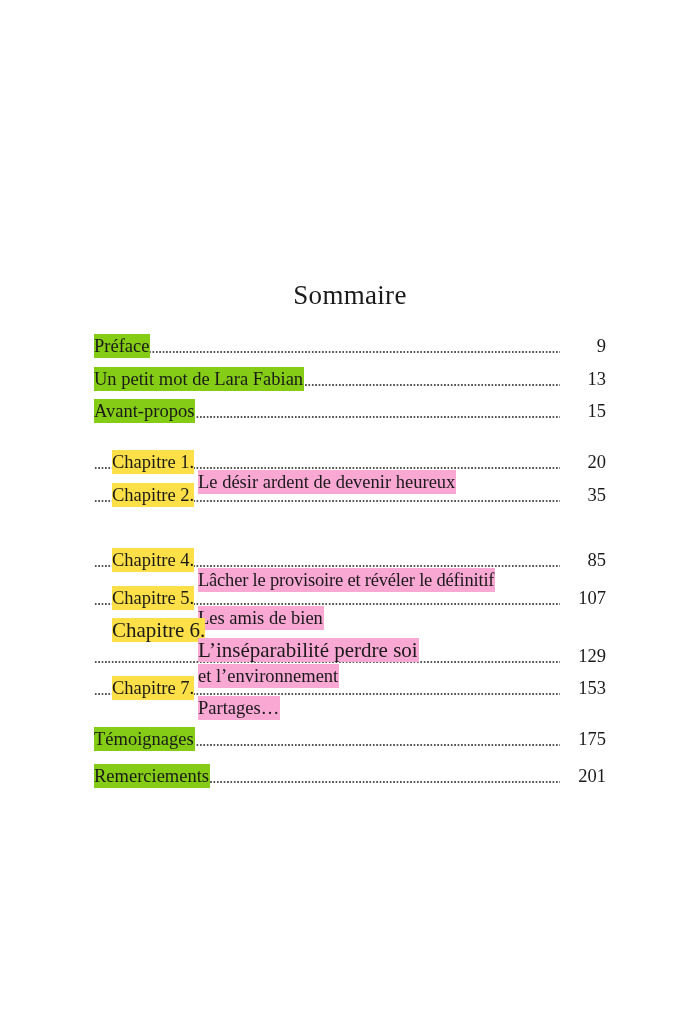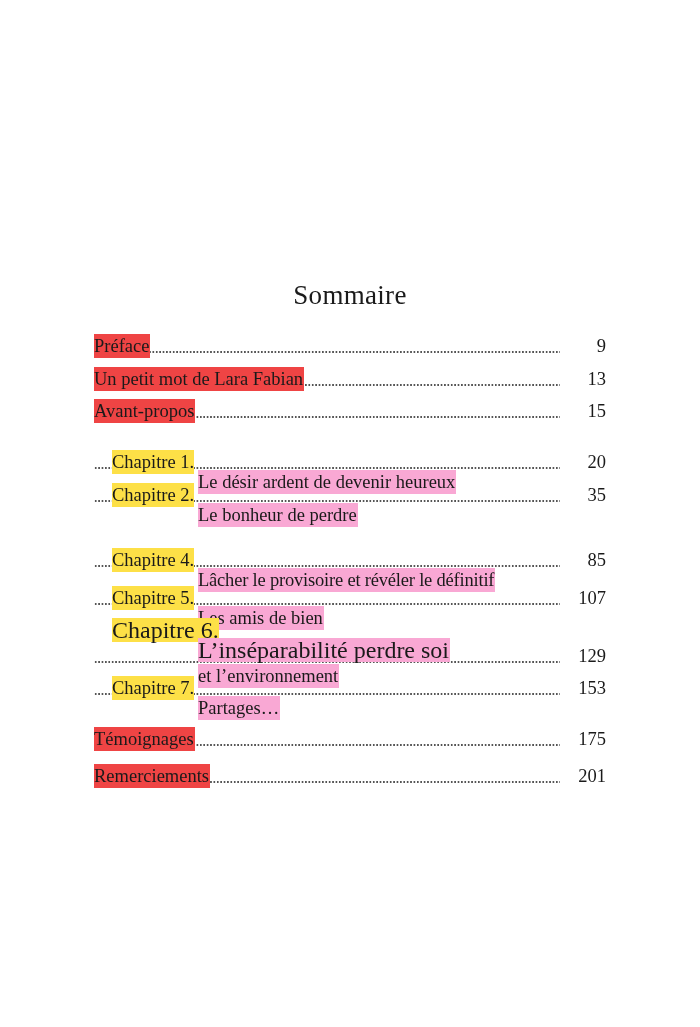--- a/index.html
+++ b/index.html
@@ -27,21 +27,21 @@
       left: 94px;
       width: 512px;
       height: 24px;
       font-size: 18.5px;
       line-height: 24px;
     }
     .label {
       position: absolute;
       left: 0; top: 0;
       white-space: nowrap;
-      background: #ef4444;
+      background: #84cc16;
       padding-right: 1px;
       z-index: 2;
     }
     .chap-num {
       position: absolute;
       left: 18px; top: 0;
       white-space: nowrap;
       background: #fde047;
       z-index: 2;
     }
@@ -70,21 +70,21 @@
       right: 0; top: 0;
       text-align: right;
       white-space: nowrap;
       z-index: 2;
     }
     .cont-line {
       position: absolute;
       left: 94px;
       width: 512px;
       height: 24px;
-      font-size: 24px;
+      font-size: 21px;
       line-height: 24px;
     }
   </style>
 </head>
 <body>
 
 <div class="page">
 
   <div class="title">Sommaire</div>
 
@@ -106,21 +106,20 @@
 
   <div class="row" style="top:450px;">
     <span class="leader"></span>
     <span class="chap-num">Chapitre 1.</span>
     <span class="chap-title">Le désir ardent de devenir heureux</span>
     <span class="page-num">20</span>
   </div>
   <div class="row" style="top:483px;">
     <span class="leader"></span>
     <span class="chap-num">Chapitre 2.</span>
-    <span class="chap-title">Le bonheur de perdre</span>
     <span class="page-num">35</span>
   </div>
   <div class="row" style="top:548px;">
     <span class="leader"></span>
     <span class="chap-num">Chapitre 4.</span>
     <span class="chap-title" style="letter-spacing:-0.2px;">Lâcher le provisoire et révéler le définitif</span>
     <span class="page-num">85</span>
   </div>
   <div class="row" style="top:586px;">
     <span class="leader"></span>

